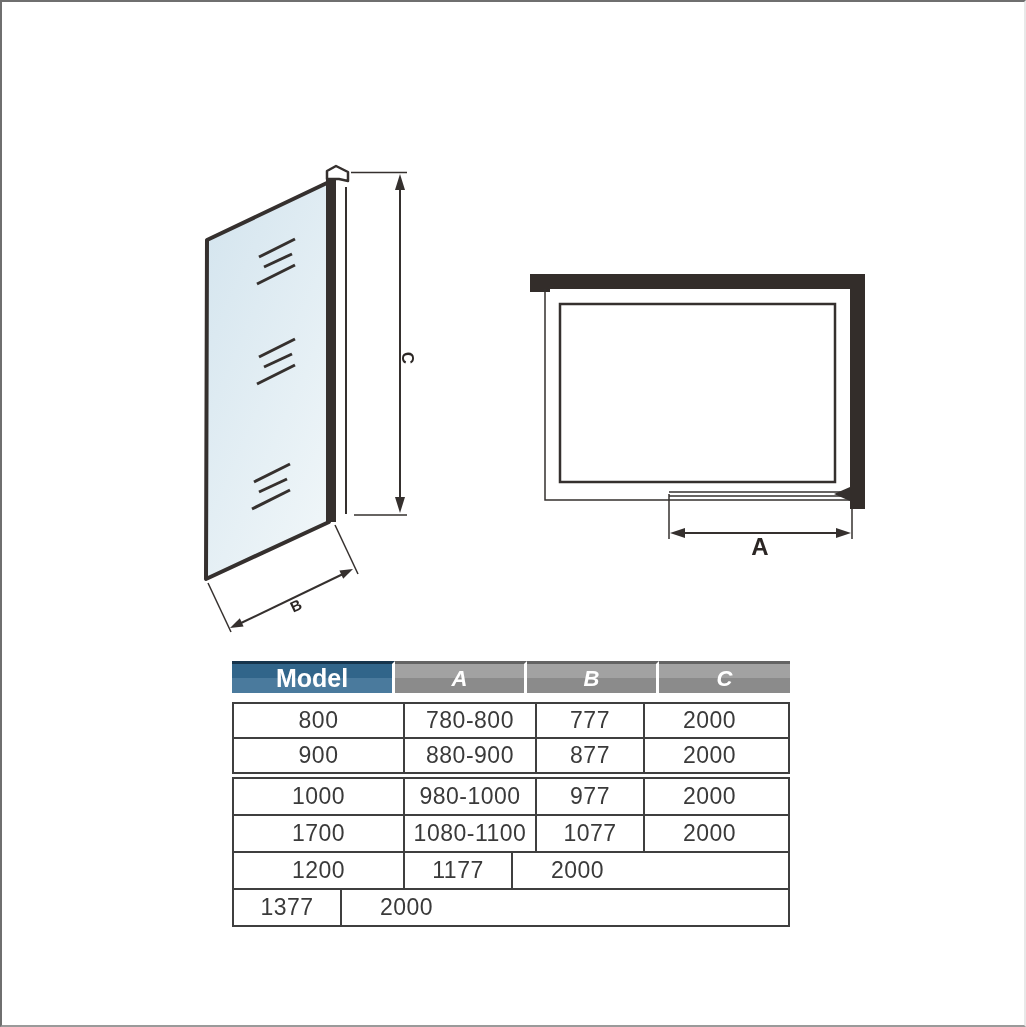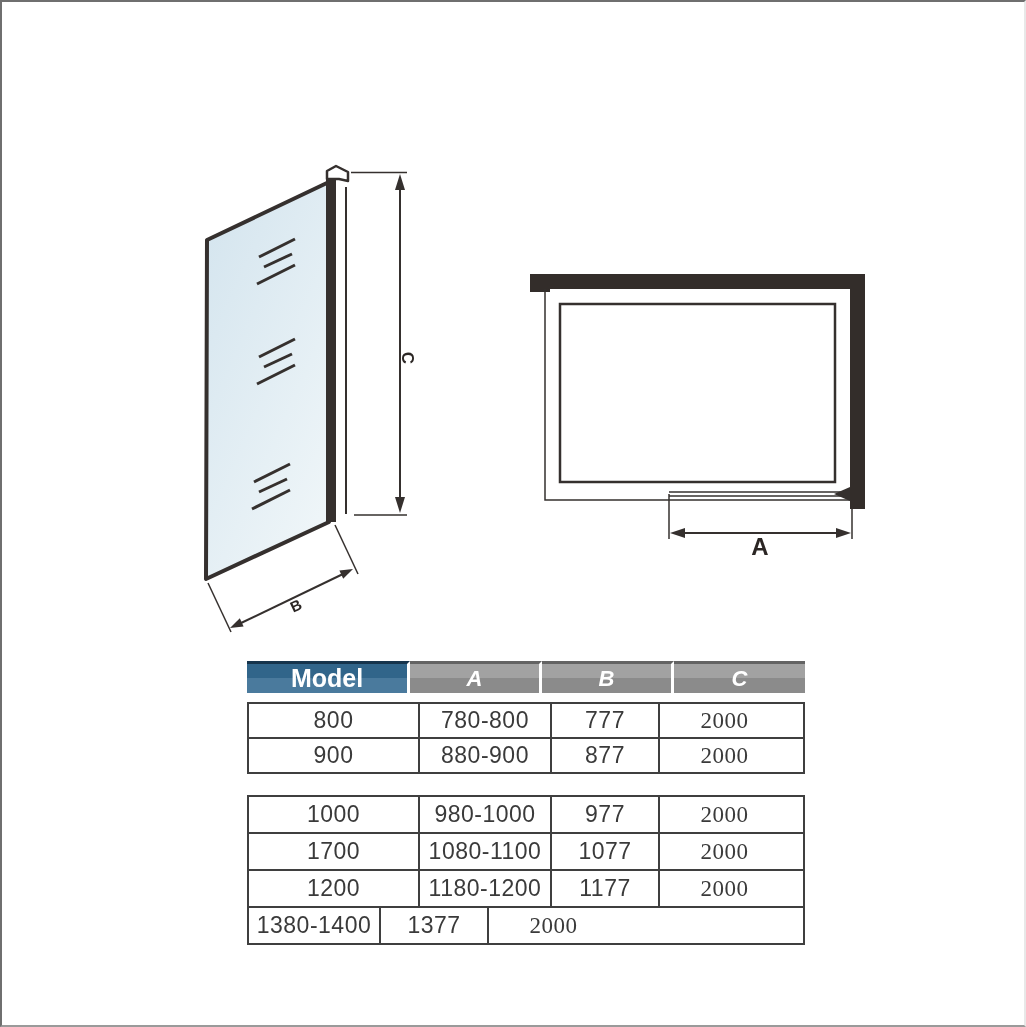--- a/index.html
+++ b/index.html
@@ -20,21 +20,21 @@
   .fill-dark{fill:var(--line,#35302e);stroke:none;}
   .dim-label{
     font-family:"Liberation Sans", sans-serif;
     font-weight:bold;
     fill:#2b2624;
   }
   #glassGrad .g-top{stop-color:var(--glass-top,#d3e4ee);}
   #glassGrad .g-bot{stop-color:var(--glass-bottom,#eef5f8);}
 
   
-  .size-table{position:absolute;left:245px;top:659px;width:558px;}
+  .size-table{position:absolute;left:230px;top:659px;width:558px;}
   .thead{display:flex;height:32px;}
   .th{
     box-sizing:border-box;height:32px;
     display:flex;align-items:center;justify-content:center;
     color:#fff;border-top:3px solid rgba(0,0,0,0.35);
   }
   .th.model{
     width:163px;
     background:linear-gradient(to bottom,var(--model-header-top,#31658a) 0%,var(--model-header-top,#31658a) 50%,var(--model-header-bottom,#4a7a9d) 50%,var(--model-header-bottom,#4a7a9d) 100%);
     border-top-color:#16344c;
@@ -47,34 +47,34 @@
     font-size:22px;font-weight:bold;font-style:italic;
   }
   .th.c1{width:132px;border-right:3px solid #fff;}
   .th.c2{width:132px;border-right:3px solid #fff;}
   .th.c3{width:131px;}
   .tbody{
     box-sizing:border-box;width:558px;
     border:2px solid #3f3f3f;background:#fff;
   }
   .tbody.box1{margin-top:9px;}
-  .tbody.box2{margin-top:21px;}
+  .tbody.box2{margin-top:3px;}
   .tr{display:flex;}
   .tr + .tr{border-top:2px solid #3f3f3f;}
   .td{
     box-sizing:border-box;
     display:flex;align-items:center;justify-content:center;
     font-size:23px;color:#3a3a3a;letter-spacing:0.5px;
   }
   .box1 .td{height:33px;}
   .box2 .td{height:35px;}
   .td.c0{width:171px;border-right:2px solid #3f3f3f;}
   .td.c1{width:132px;border-right:2px solid #3f3f3f;text-align:right;}
   .td.c2{width:108px;border-right:2px solid #3f3f3f;}
-  .td.c3{width:129px;font-family:Liberation Serif, serif;}
+  .td.c3{width:129px;}
 </style>
 </head>
 <body>
 
 <div class="page">
 
   <svg class="canvas" width="1026" height="1027" viewBox="0 0 1026 1027">
     <defs>
       <linearGradient id="glassGrad" x1="0" y1="0" x2="0.7" y2="1">
         <stop class="g-top" offset="0"></stop>
@@ -179,25 +179,23 @@
           <div class="td c3">2000</div>
         </div>
         <div class="tr">
           <div class="td c0">1700</div>
           <div class="td c1">1080-1100</div>
           <div class="td c2">1077</div>
           <div class="td c3">2000</div>
         </div>
         <div class="tr">
           <div class="td c0">1200</div>
-          <div class="td c1">1180-1200</div>
           <div class="td c2">1177</div>
           <div class="td c3">2000</div>
         </div>
         <div class="tr">
-          <div class="td c1">1380-1400</div>
           <div class="td c2">1377</div>
           <div class="td c3">2000</div>
         </div>
       </div>
   </div>
 
 </div>
 
 </body></html>

